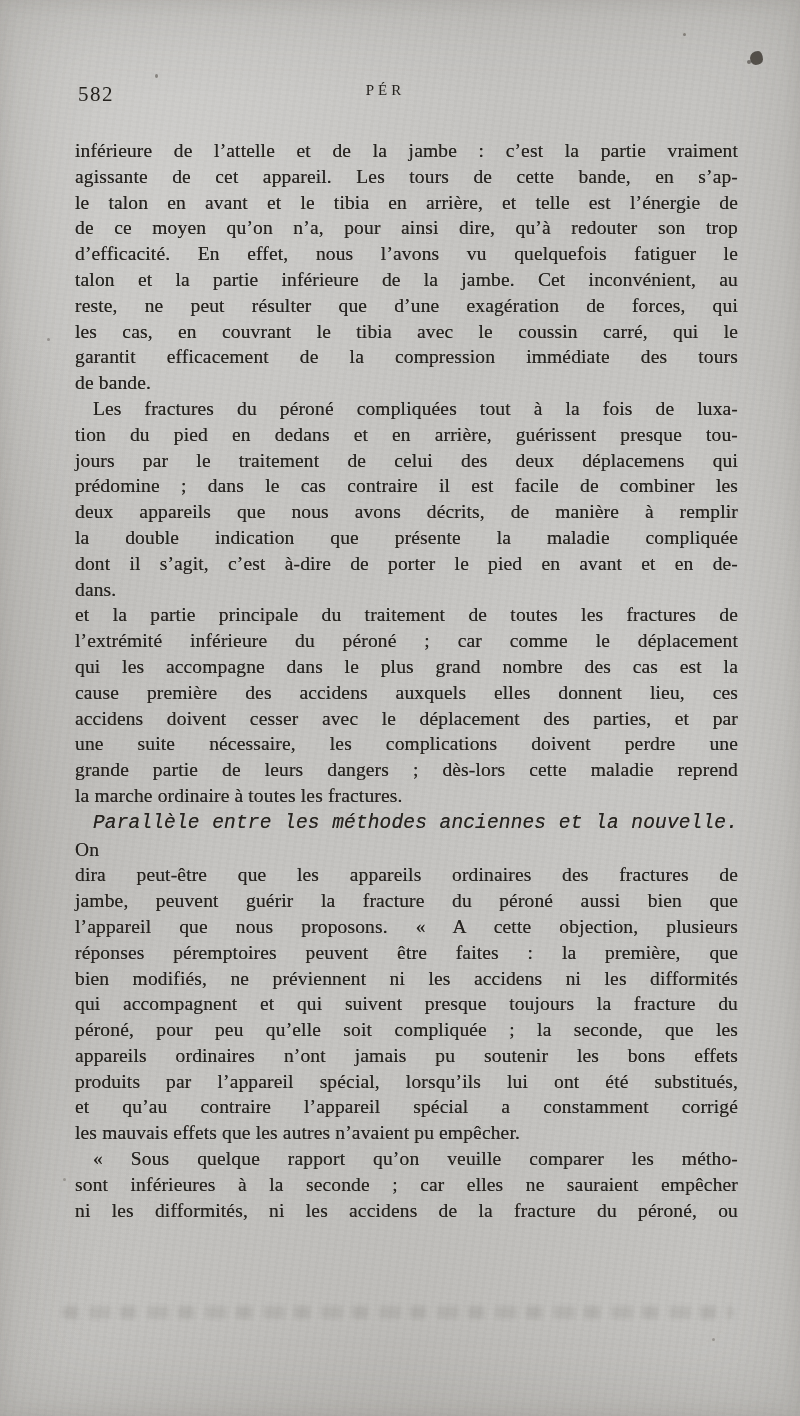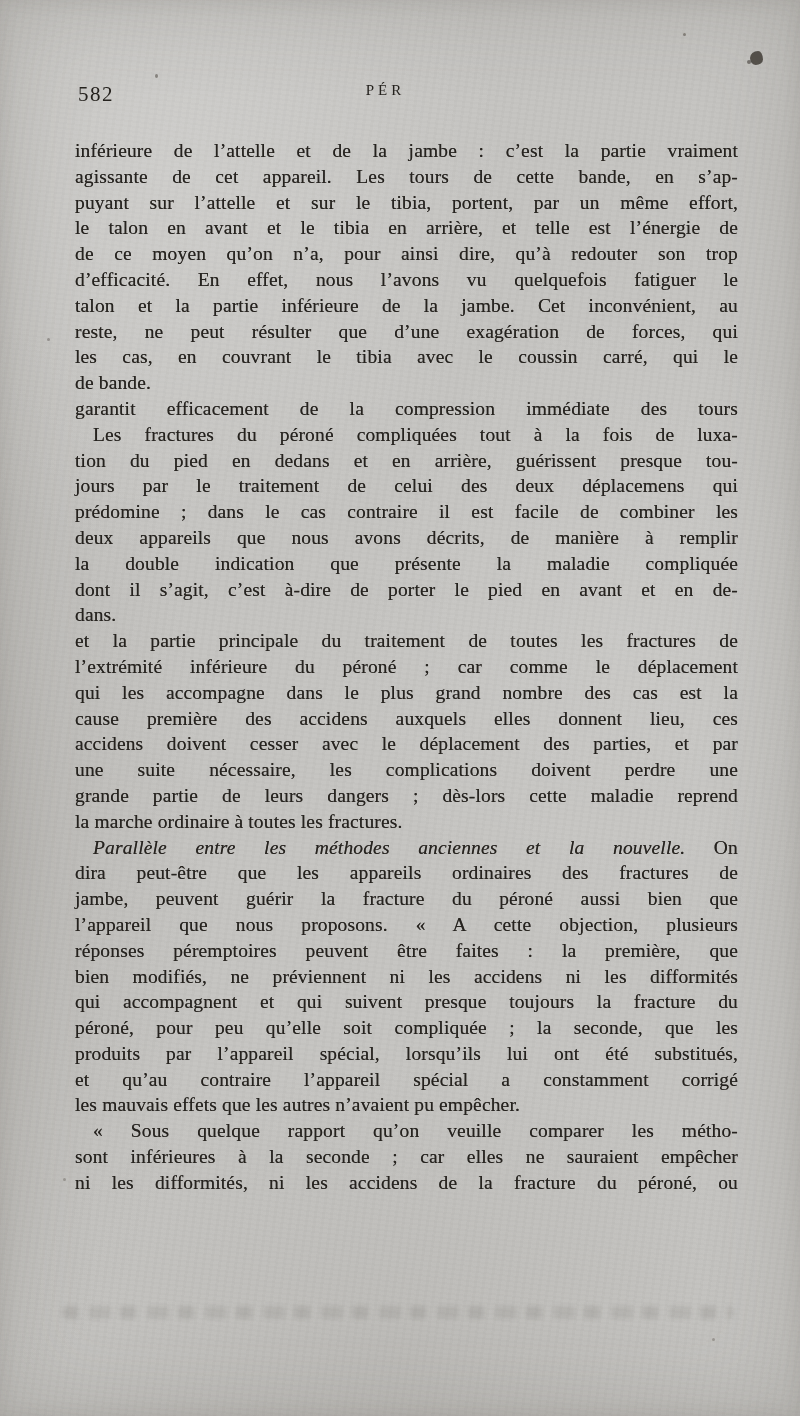--- a/index.html
+++ b/index.html
@@ -75,20 +75,21 @@
     letter-spacing: 0.15px;
   }
   .line.last {
     text-align-last: left;
   }
   .line.indent {
     text-indent: 18px;
   }
   .it {
     font-style: italic;
+    font-family: Liberation Mono, monospace;
   }
   .blot {
     position: absolute;
     left: 750px;
     top: 51px;
     width: 13px;
     height: 14px;
     background: #45413b;
     border-radius: 62% 38% 55% 45% / 50% 60% 40% 50%;
     opacity: 0.88;
@@ -138,29 +139,28 @@
 <div class="page">
 
   <div class="header">
     <span class="pagenum">582</span>
     <span class="runhead">PÉR</span>
   </div>
 
   <div class="text-block">
       <div class="line"><span>inférieure de l’attelle et de la jambe : c’est la partie vraiment</span></div>
       <div class="line"><span>agissante de cet appareil. Les tours de cette bande, en s’ap-</span></div>
-      <div class="line"><span>puyant sur l’attelle et sur le tibia, portent, par un même effort,</span></div>
       <div class="line"><span>le talon en avant et le tibia en arrière, et telle est l’énergie de</span></div>
       <div class="line"><span>de ce moyen qu’on n’a, pour ainsi dire, qu’à redouter son trop</span></div>
       <div class="line"><span>d’efficacité. En effet, nous l’avons vu quelquefois fatiguer le</span></div>
       <div class="line"><span>talon et la partie inférieure de la jambe. Cet inconvénient, au</span></div>
       <div class="line"><span>reste, ne peut résulter que d’une exagération de forces, qui</span></div>
       <div class="line"><span>les cas, en couvrant le tibia avec le coussin carré, qui le</span></div>
+      <div class="line"><span>garantit efficacement de la compression immédiate des tours</span></div>
       <div class="line last"><span>de bande.</span></div>
-      <div class="line"><span>garantit efficacement de la compression immédiate des tours</span></div>
       <div class="line indent"><span>Les fractures du péroné compliquées tout à la fois de luxa-</span></div>
       <div class="line"><span>tion du pied en dedans et en arrière, guérissent presque tou-</span></div>
       <div class="line"><span>jours par le traitement de celui des deux déplacemens qui</span></div>
       <div class="line"><span>prédomine ; dans le cas contraire il est facile de combiner les</span></div>
       <div class="line"><span>deux appareils que nous avons décrits, de manière à remplir</span></div>
       <div class="line"><span>la double indication que présente la maladie compliquée</span></div>
       <div class="line"><span>dont il s’agit, c’est à-dire de porter le pied en avant et en de-</span></div>
       <div class="line last"><span>dans.</span></div>
       <div class="line"><span>et la partie principale du traitement de toutes les fractures de</span></div>
       <div class="line"><span>l’extrémité inférieure du péroné ; car comme le déplacement</span></div>
@@ -171,20 +171,21 @@
       <div class="line"><span>grande partie de leurs dangers ; dès-lors cette maladie reprend</span></div>
       <div class="line last"><span>la marche ordinaire à toutes les fractures.</span></div>
       <div class="line indent"><span class="it">Parallèle entre les méthodes anciennes et la nouvelle.</span><span> On</span></div>
       <div class="line"><span>dira peut-être que les appareils ordinaires des fractures de</span></div>
       <div class="line"><span>jambe, peuvent guérir la fracture du péroné aussi bien que</span></div>
       <div class="line"><span>l’appareil que nous proposons. « A cette objection, plusieurs</span></div>
       <div class="line"><span>réponses péremptoires peuvent être faites : la première, que</span></div>
       <div class="line"><span>bien modifiés, ne préviennent ni les accidens ni les difformités</span></div>
       <div class="line"><span>qui accompagnent et qui suivent presque toujours la fracture du</span></div>
       <div class="line"><span>péroné, pour peu qu’elle soit compliquée ; la seconde, que les</span></div>
+      <div class="line"><span>appareils ordinaires n’ont jamais pu soutenir les bons effets</span></div>
       <div class="line"><span>produits par l’appareil spécial, lorsqu’ils lui ont été substitués,</span></div>
       <div class="line"><span>et qu’au contraire l’appareil spécial a constamment corrigé</span></div>
       <div class="line last"><span>les mauvais effets que les autres n’avaient pu empêcher.</span></div>
       <div class="line indent"><span>« Sous quelque rapport qu’on veuille comparer les métho-</span></div>
       <div class="line"><span>sont inférieures à la seconde ; car elles ne sauraient empêcher</span></div>
       <div class="line"><span>ni les difformités, ni les accidens de la fracture du péroné, ou</span></div>
     </div>
 
   <div class="blot"></div>
   <div class="blot-tail"></div>

